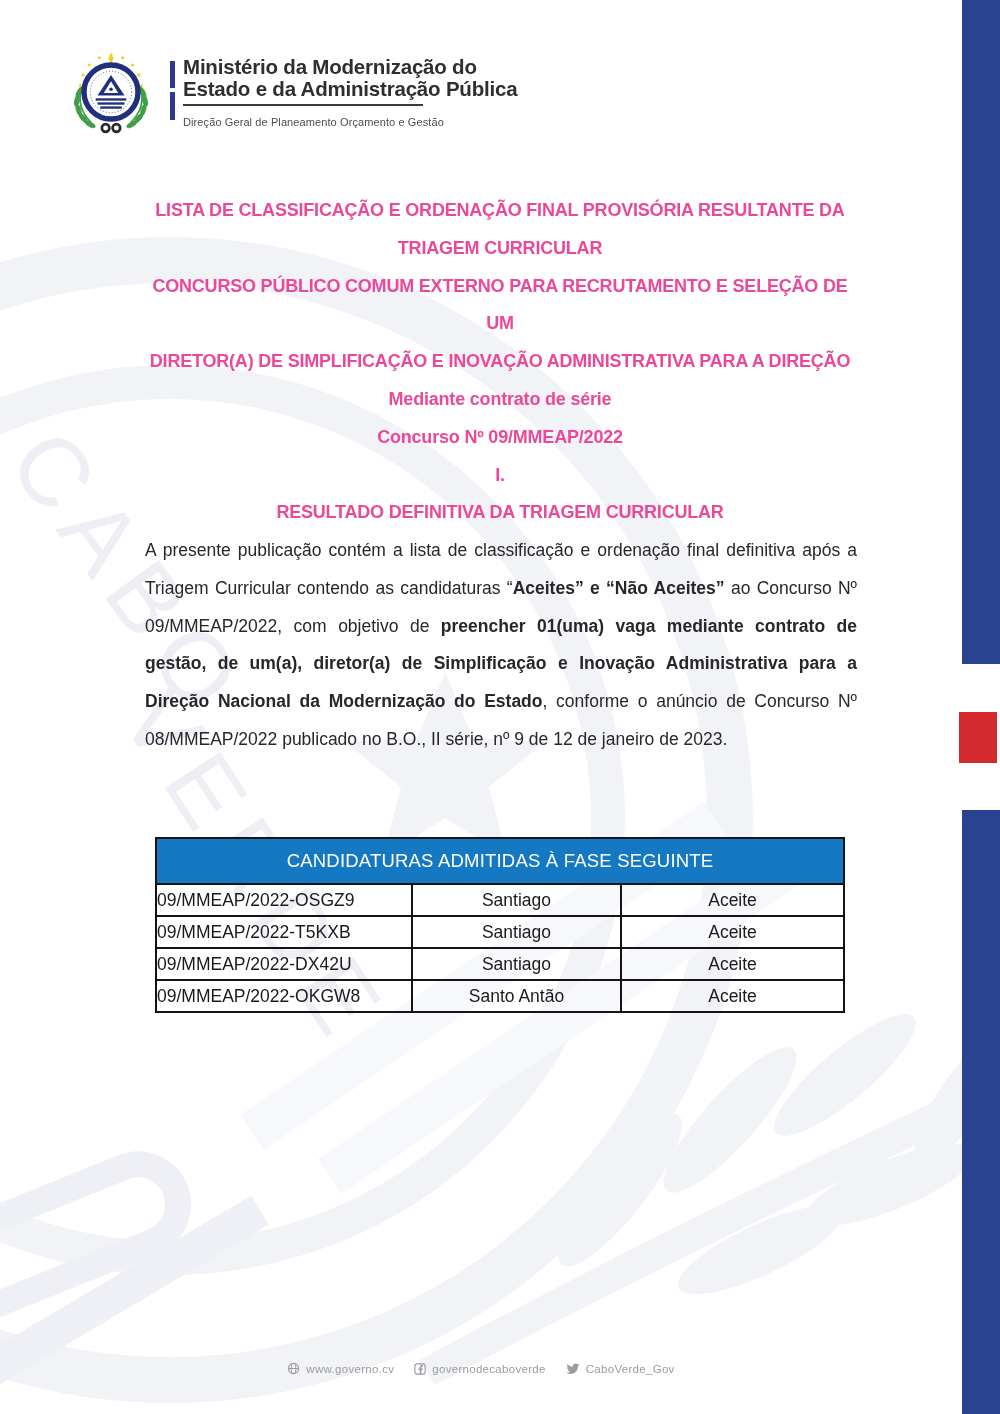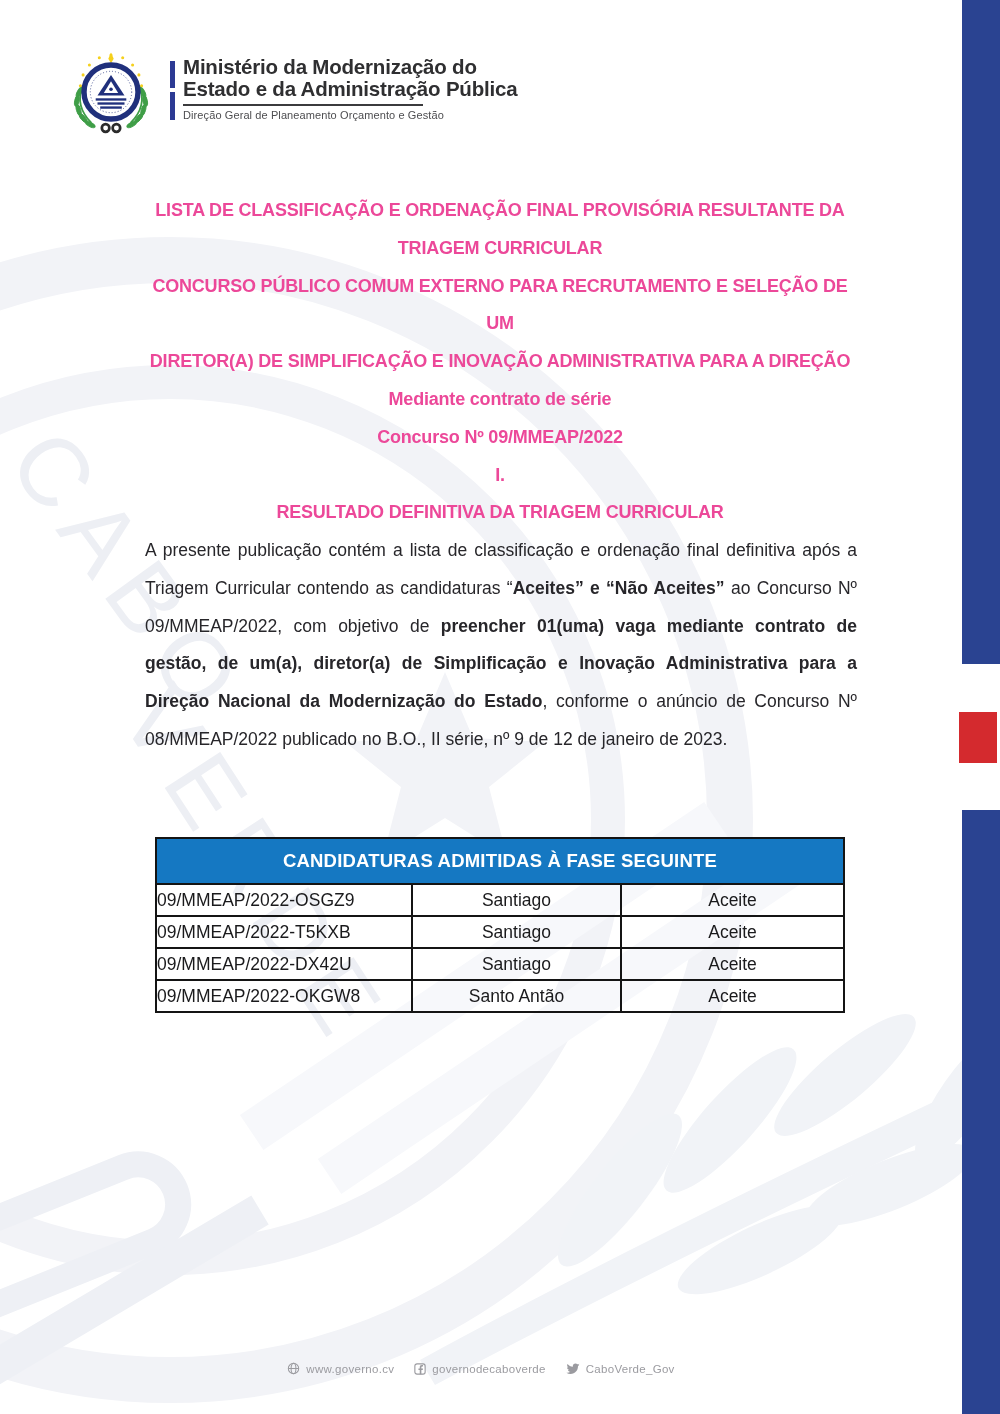--- a/index.html
+++ b/index.html
@@ -16,34 +16,34 @@
   .bar-blue-bottom{left:962px;top:810px;width:38px;height:604px;background:var(--sidebar-blue,#2a4391);}
   
   .header{position:absolute;left:66px;top:46px;z-index:2;display:flex;}
   .logo{width:90px;height:92px;flex:0 0 auto;}
   .hdr-divider{position:relative;width:5px;margin-left:14px;}
   .hdr-divider .seg1{position:absolute;left:0;top:15px;width:5px;height:27px;background:#2c3a94;}
   .hdr-divider .seg2{position:absolute;left:0;top:46px;width:5px;height:28px;background:#2c3a94;}
   .hdr-text{margin-left:8px;padding-top:10px;}
   .ministry-line{font-size:20.5px;font-weight:bold;color:#2f2f31;line-height:22px;letter-spacing:-0.2px;}
   .hdr-rule{width:240px;height:2px;background:#3b3b3d;margin-top:4px;}
-  .dept-line{font-size:11px;color:#4d4d50;margin-top:3px;letter-spacing:0.1px;}
+  .dept-line{font-size:11px;color:#4d4d50;margin-top:10px;letter-spacing:0.1px;}
   
   .title-block{position:absolute;left:145px;top:192px;width:710px;z-index:2;text-align:center;}
   .title-line{font-size:18px;font-weight:bold;line-height:37.8px;color:#ec4899;letter-spacing:-0.2px;}
   
   .body-par{position:absolute;left:145px;top:532px;width:712px;z-index:2;
     font-size:17.5px;line-height:37.8px;text-align:justify;color:#27262a;}
   .body-par .b{font-weight:bold;}
   
   .tbl-wrap{position:absolute;left:155px;top:837px;width:690px;z-index:2;}
   table.cand{border-collapse:collapse;width:100%;table-layout:fixed;}
   table.cand th,table.cand td{border:2px solid #141414;}
   th.tbl-title{height:42px;background:var(--table-header-blue,#1578c2);color:#fff;
-    font-weight:bold;font-size:18.5px;letter-spacing:0.2px;}
+    font-weight:normal;font-size:18.5px;letter-spacing:0.2px;}
   th.col-hdr{height:69px;background:var(--table-header-blue,#1578c2);color:#fff;
     font-weight:normal;font-size:18px;line-height:24px;padding:0 18px;}
   table.cand td{height:28px;font-size:17.5px;color:#1a1a1c;text-align:center;background:transparent;}
   table.cand td:first-child{text-align:left;padding-left:0;}
   
   .footer{position:absolute;left:0;top:1362px;width:962px;z-index:2;
     display:flex;justify-content:center;align-items:center;gap:20px;
     color:var(--footer-gray,#9b9ba0);font-size:11.5px;letter-spacing:0.3px;}
   .footer .item{display:flex;align-items:flex-end;gap:6px;}
   .footer svg{display:block;}

